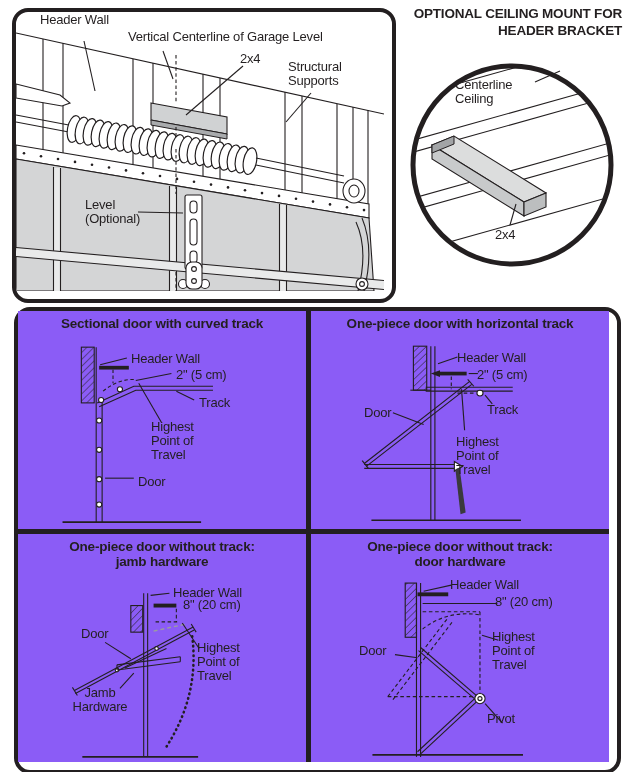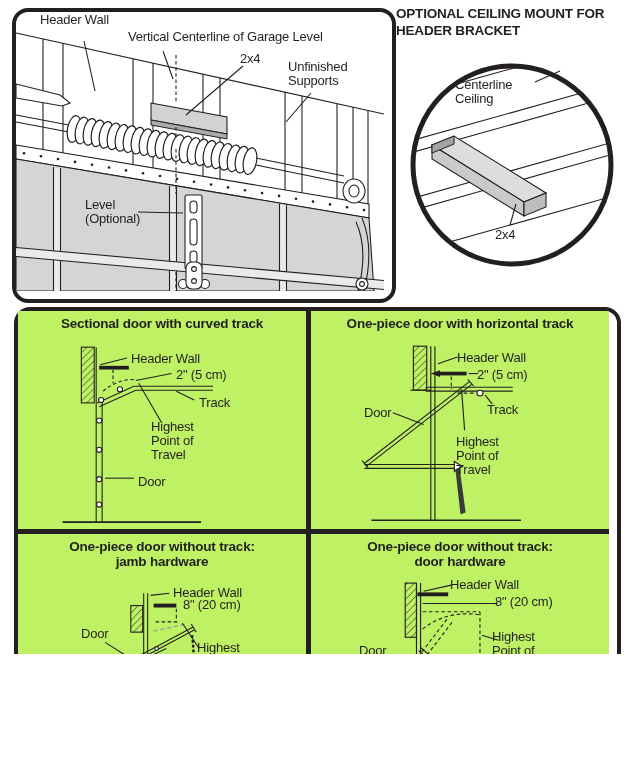--- a/index.html
+++ b/index.html
@@ -1,35 +1,35 @@
 <!DOCTYPE html>
 <html><head>
 <meta charset="utf-8">
 <style>
   html,body{margin:0;padding:0;background:#fff}
-  .canvas{position:relative;width:627px;height:654px;background:#fff;overflow:hidden;
+  .canvas{position:relative;width:627px;height:772px;background:#fff;overflow:hidden;
           font-family:"Liberation Sans",sans-serif;color:#231f20}
   .panel{position:absolute;border:4px solid #231f20;border-radius:16px;background:#fff;overflow:hidden}
   #panel-header{left:12px;top:8px;width:376px;height:287px}
   #grid{position:absolute;left:14px;top:307px;width:599px;height:459px;border:4px solid #231f20;
         border-radius:16px;display:grid;grid-template-columns:293px 298px;grid-template-rows:223px 228px;background:#fff}
-  .cell{position:relative;background:#bef264}
+  .cell{position:relative;background:#8b5cf6}
   .cell.br{border-right:5px solid #231f20}
   .cell.bb{border-bottom:5px solid #231f20}
   .cell svg{position:absolute;left:0;top:0;width:100%;height:100%}
   #panel-header svg{position:absolute;left:0;top:0}
   .label{position:absolute;font-size:13px;line-height:1.08;letter-spacing:-0.2px;white-space:nowrap;color:#231f20}
   .wrap{white-space:normal}
   .ctr{text-align:center}
   .cell-title{position:absolute;left:0;right:0;top:5px;text-align:center;
               font-size:13.5px;font-weight:bold;line-height:1.12;letter-spacing:-0.2px}
   .cell-title2{position:absolute;left:0;right:0;top:20px;text-align:center;
               font-size:13.5px;font-weight:bold;line-height:1.12;letter-spacing:-0.2px}
   #ceiling-mount{position:absolute;left:396px;top:6px;width:228px;height:290px}
-  #ceiling-title{position:absolute;left:0;top:0;width:226px;text-align:left;
+  #ceiling-title{position:absolute;left:0;top:0;width:226px;text-align:right;
                  font-size:13.5px;font-weight:bold;line-height:1.25;letter-spacing:-0.2px}
   
   .ln{stroke:#231f20;stroke-width:1.1;fill:none}
   .ln15{stroke:#231f20;stroke-width:1.6;fill:none}
   .thk{stroke:#231f20;stroke-width:3.8;fill:none}
   .dsh{stroke-dasharray:3.5,2.6}
   .wht{fill:#fff;stroke:#231f20;stroke-width:1.1}
   .gry{fill:#d4d5d6;stroke:#231f20;stroke-width:1.1}
 </style>
 </head>
@@ -182,21 +182,21 @@
         <path d="M68,29 L79,79"></path>
         <path d="M147,39 L157,67"></path>
         <path d="M227,54 L170,103"></path>
         <path d="M295,81 L270,110"></path>
         <path d="M122,200 L167,201"></path>
       </g>
     </svg>
     <div class="label" style="left:24px;top:1px">Header Wall</div>
     <div class="label" style="left:112px;top:18px">Vertical Centerline of Garage Level</div>
     <div class="label" style="left:224px;top:40px">2x4</div>
-    <div class="label wrap" style="left:272px;top:48px;width:80px">Unfinished Supports</div>
+    <div class="label wrap" style="left:272px;top:48px;width:80px">Structural Supports</div>
     <div class="label wrap" style="left:69px;top:186px;width:74px">Level (Optional)</div>
   </div>
 
   <div id="ceiling-mount">
     <div id="ceiling-title">OPTIONAL CEILING MOUNT FOR HEADER BRACKET</div>
     <svg style="position:absolute;left:0;top:36px" width="228" height="254" viewBox="0 0 228 254">
       <defs>
         <clipPath id="circClip">
             <circle cx="116" cy="123" r="97"></circle>
           </clipPath>

